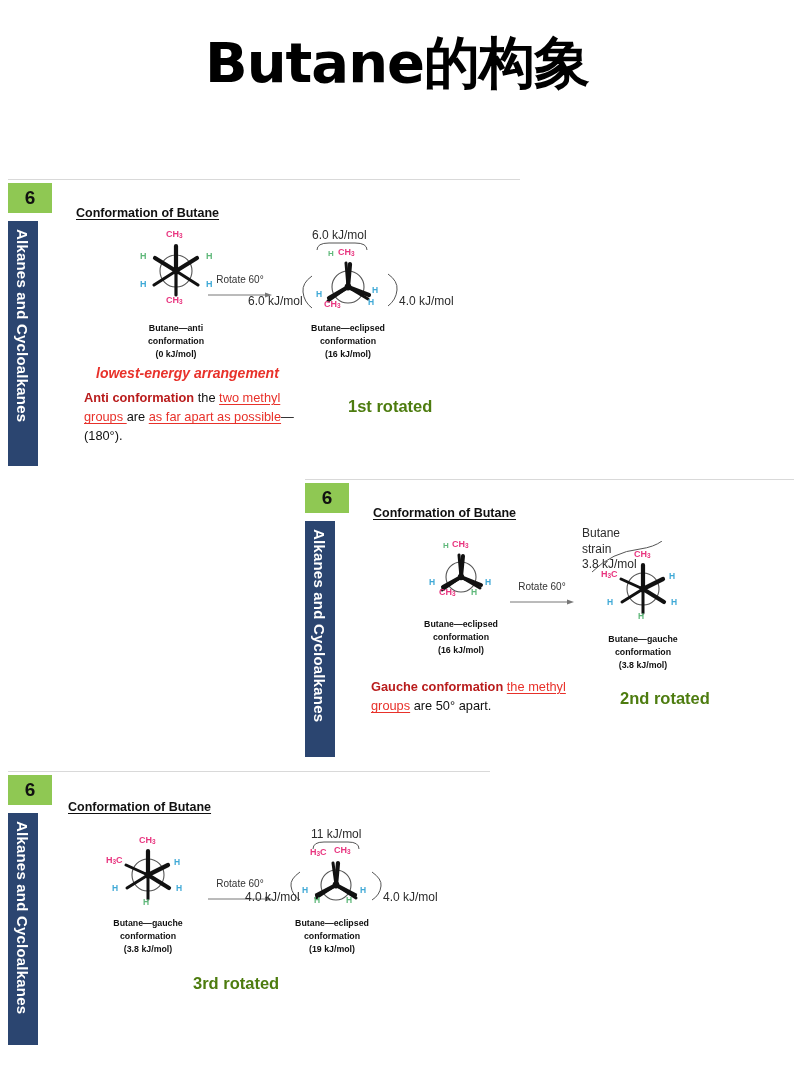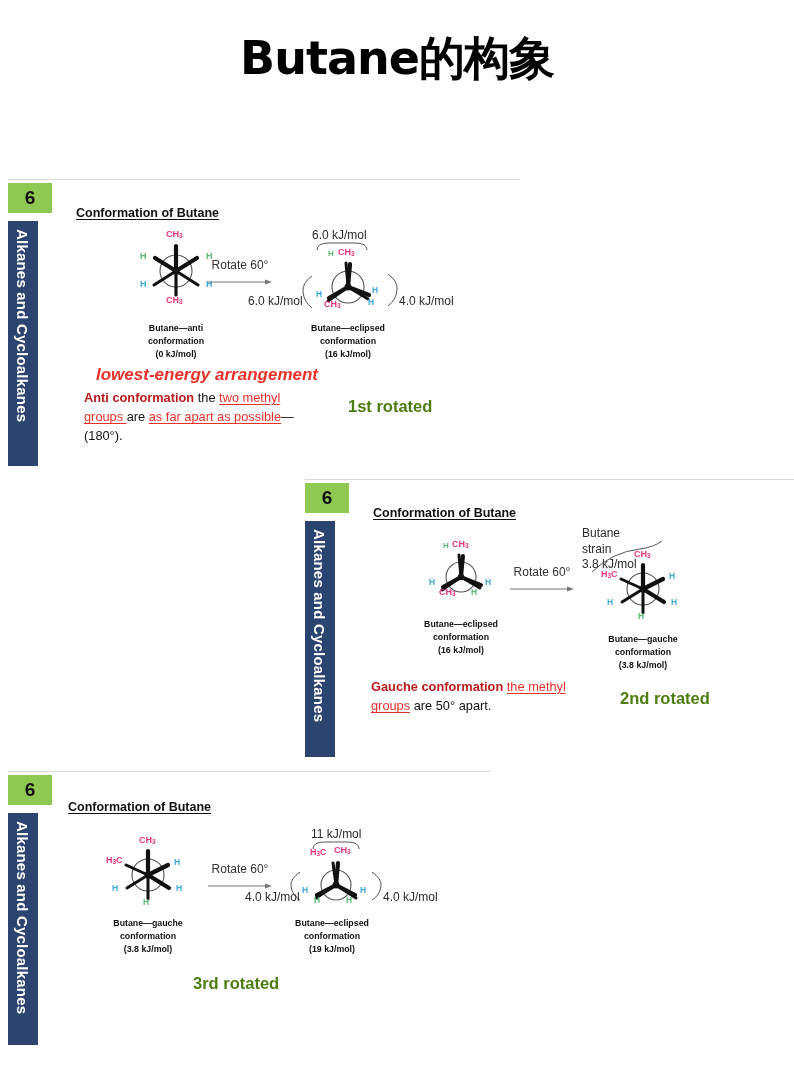--- a/index.html
+++ b/index.html
@@ -17,21 +17,21 @@
 
   
   .page-title {
     position: absolute;
     left: 0;
     top: 34px;
     width: 794px;
     text-align: center;
     font-family: "DejaVu Sans", sans-serif;
     font-weight: bold;
-    font-size: 46px;
+    font-size: 56px;
     letter-spacing: -1px;
     color: #000000;
     line-height: 1.05;
     white-space: nowrap;
   }
 
   
   .slide {
     position: absolute;
   }
@@ -101,34 +101,35 @@
     font-family: "Liberation Sans", sans-serif;
     white-space: nowrap;
   }
   .energy-label.multi { white-space: normal; line-height: 1.3; }
 
   .rotate-arrow {
     position: absolute;
     width: 64px;
   }
   .rotate-arrow .rtext {
-    font-size: 12px;
+    font-size: 10px;
     color: #333333;
     text-align: center;
     white-space: nowrap;
     font-family: "Liberation Sans", sans-serif;
+    margin-top: 16px;
   }
 
   
   .red-italic {
     position: absolute;
     color: #e8312a;
     font-style: italic;
     font-weight: bold;
-    font-size: 17px;
+    font-size: 14px;
     white-space: nowrap;
   }
   .body-text {
     position: absolute;
     font-size: 12.8px;
     line-height: 1.5;
     color: #111111;
   }
   .body-text b { font-weight: bold; color: #b91c1c; }
   .body-text .hl {

